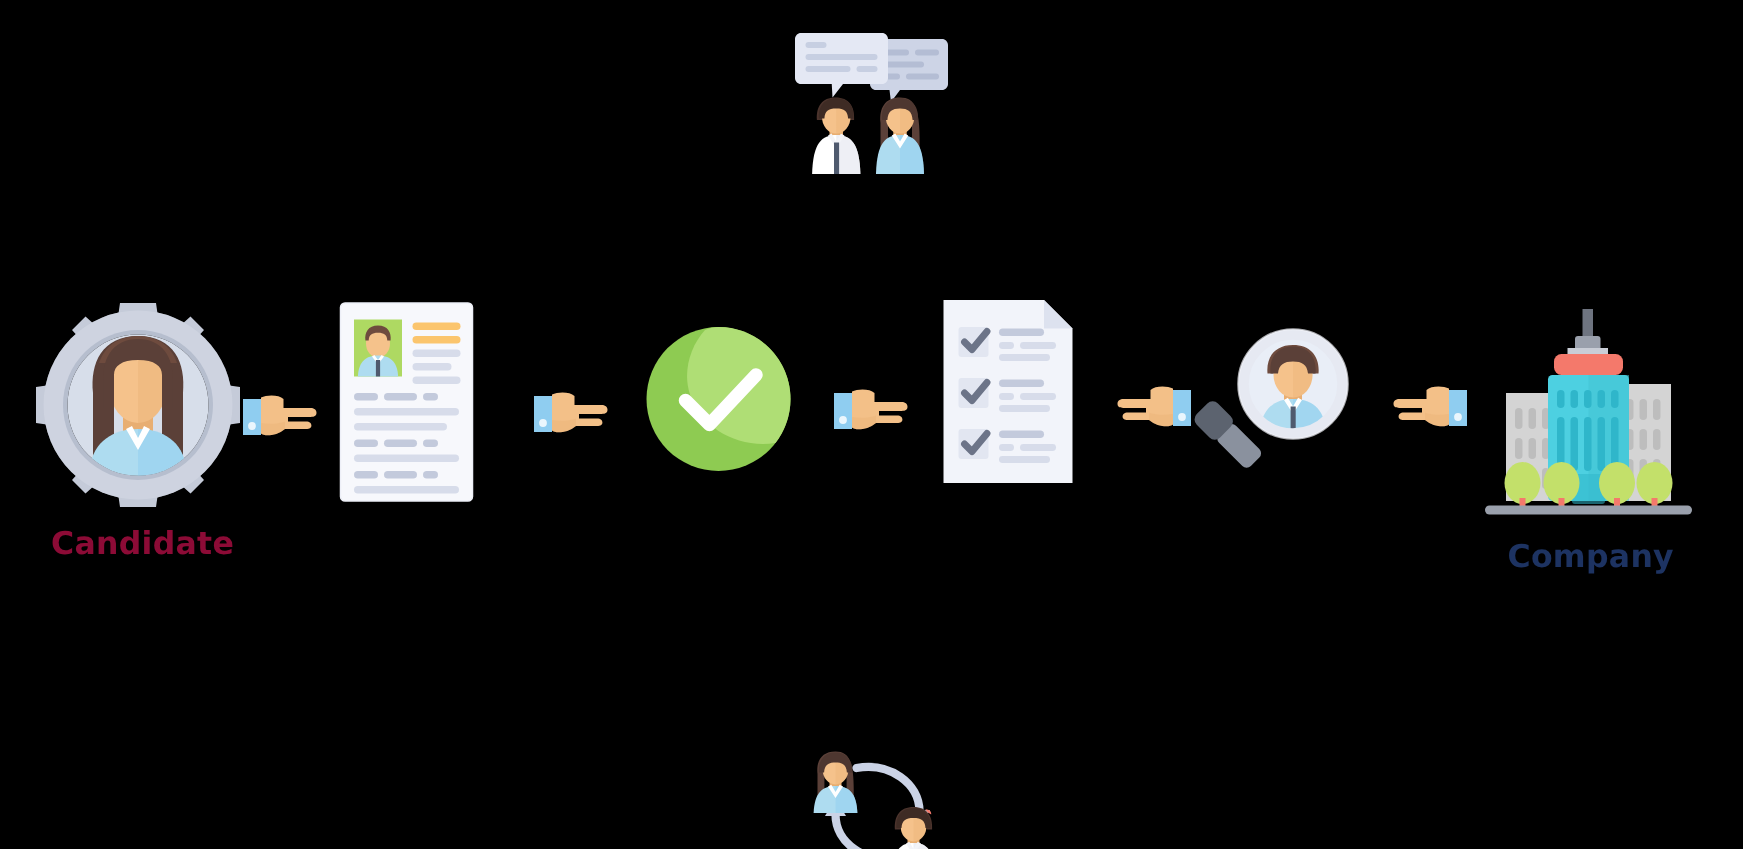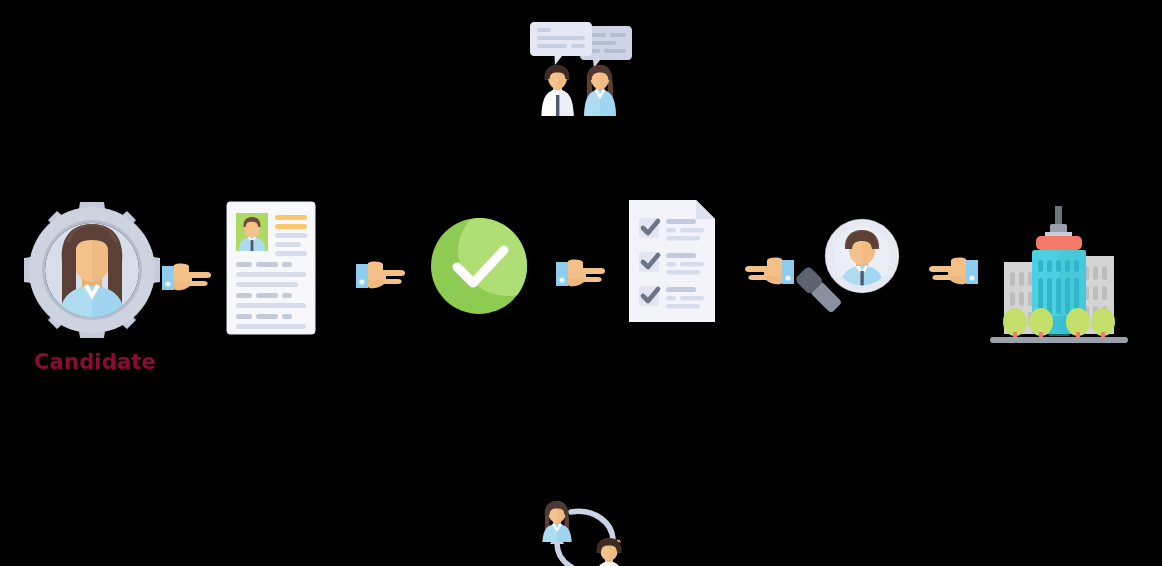--- a/index.html
+++ b/index.html
@@ -304,20 +304,21 @@
           <rect x="51" y="128" width="4" height="7" fill="#F4796B"></rect>
         <ellipse cx="90" cy="118" rx="12" ry="14" fill="#C3E06A"></ellipse>
           <rect x="88" y="128" width="4" height="7" fill="#F4796B"></rect>
         <ellipse cx="115" cy="118" rx="12" ry="14" fill="#C3E06A"></ellipse>
           <rect x="113" y="128" width="4" height="7" fill="#F4796B"></rect>
       </g>
 
       <rect x="2" y="133" width="138" height="6" rx="3" fill="#9AA0AC"></rect>
     </svg>
   </div>
+  <div class="label" id="company-label">Company</div>
 
   <div class="node" style="left:528px; top:2px;">
     <svg width="106" height="98" viewBox="0 0 106 98">
 
       <path fill="#CDD4E6" d="M56 6 L100 6 C102.2 6 104 7.8 104 10 L104 36 C104 38.2 102.2 40 100 40 L72 40 L66 48 L65 40 L56 40 C53.8 40 52 38.2 52 36 L52 10 C52 7.8 53.8 6 56 6 Z"></path>
       <g fill="#B4BDD4">
         <rect x="58" y="13" width="20" height="4" rx="2"></rect>
         <rect x="82" y="13" width="16" height="4" rx="2"></rect>
         <rect x="58" y="21" width="30" height="4" rx="2"></rect>
         <rect x="58" y="29" width="14" height="4" rx="2"></rect>

